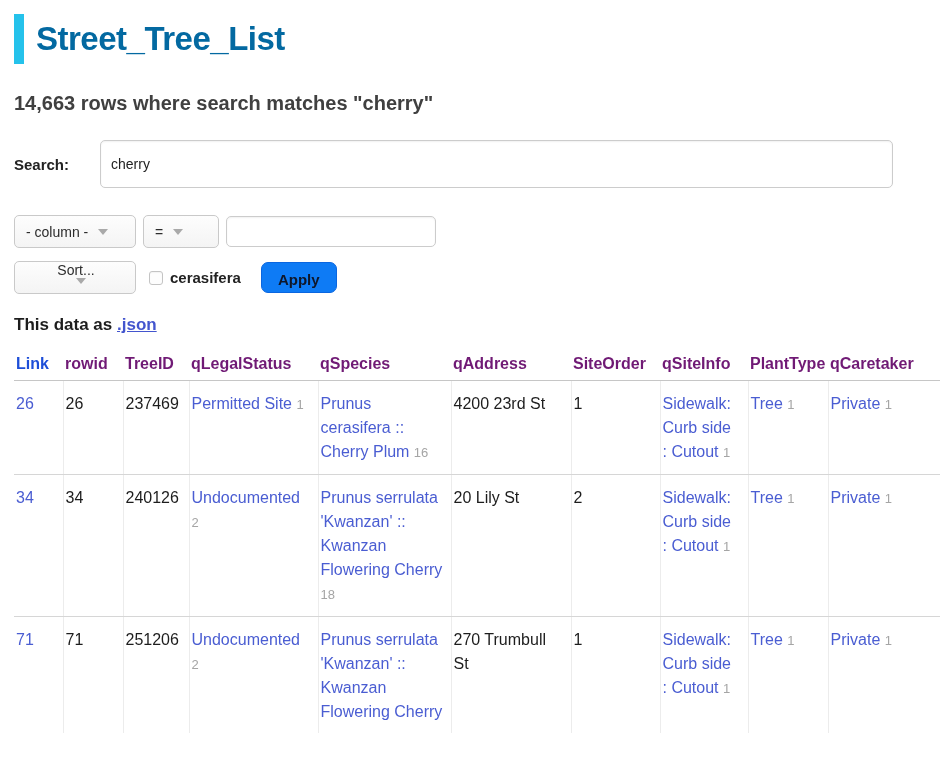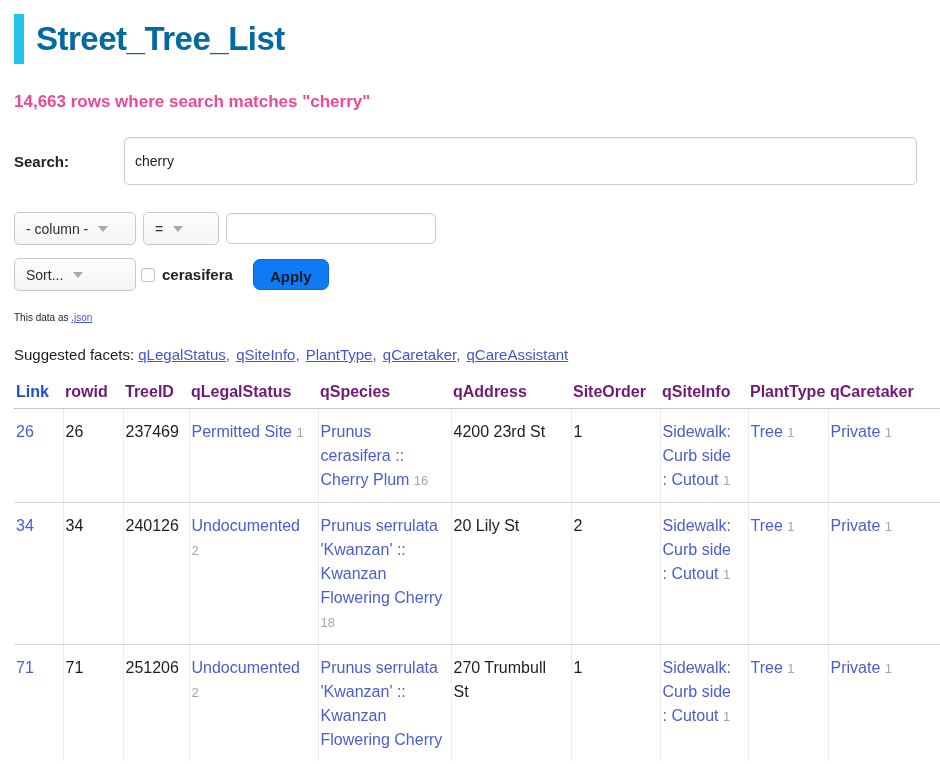--- a/index.html
+++ b/index.html
@@ -13,24 +13,24 @@
 
   
   .hdr { display: flex; align-items: stretch; height: 50px; }
   .accent-bar { width: 10px; background: #25c2eb; margin-right: 12px; }
   h1.title {
     margin: 0; font-size: 33px; font-weight: bold; color: #0369a1;
     letter-spacing: -0.5px; line-height: 50px;
   }
 
   
-  .row-count { margin: 28px 0 0 0; font-size: 17px; font-weight: bold; color: #ec4899; }
-
-  
-  .search-row { display: flex; align-items: center; margin-top: 25px; gap: 24px; }
+  .row-count { margin: 28px 0 0 0; font-size: 20px; font-weight: bold; color: #404040; }
+
+  
+  .search-row { display: flex; align-items: center; margin-top: 25px; }
   .search-row label { font-size: 15px; font-weight: bold; width: 86px; flex: none; }
   .search-input {
     width: 793px; height: 48px; padding: 5px 10px;
     border: 1px solid #ccc; border-radius: 5px; font-size: 14px;
     font-family: "Liberation Sans", sans-serif; color: #222;
     box-shadow: inset 0 1px 2px rgba(0,0,0,0.06); outline: none;
   }
 
   
   .filter-row { display: flex; align-items: center; margin-top: 27px; }
@@ -42,21 +42,21 @@
     background: linear-gradient(#fdfdfd, #f4f4f4);
     font-size: 14px; color: #2c2c2c; cursor: default;
   }
   .sel .arrow {
     width: 0; height: 0; margin-left: 10px;
     border-left: 5px solid transparent; border-right: 5px solid transparent;
     border-top: 6px solid #a9a9a9;
   }
   .sel-column { width: 122px; margin-right: 7px; }
   .sel-op { width: 76px; margin-right: 7px; }
-  .sel-sort { width: 122px; margin-right: 5px; }
+  .sel-sort { width: 122px; margin-right: 13px; flex-direction: column; }
   .filter-value {
     width: 210px; height: 31px; padding: 5px 10px;
     border: 1px solid #ccc; border-radius: 5px; font-size: 14px;
     box-shadow: inset 0 1px 2px rgba(0,0,0,0.06); outline: none;
   }
   .chk {
     appearance: none; -webkit-appearance: none;
     width: 14px; height: 14px; margin: 0 7px 0 0;
     border: 1px solid #c4c4c4; border-radius: 3px; background: #fdfdfd;
     box-shadow: inset 0 1px 1px rgba(0,0,0,0.04);
@@ -66,21 +66,21 @@
     height: 31px; padding: 8px 16px;
     background: #0e7bf5; border: 1px solid #0a66e0; border-radius: 7px;
     color: #0f172a; font-size: 15px; font-weight: bold;
     font-family: "Liberation Sans", sans-serif; cursor: pointer;
   }
 
   
   a { color: #4355ce; }
   p.sql-line { margin: 25px 0 0 0; font-size: 16px; }
   .pencil { color: #5a5cd8; font-size: 15px; margin-right: 2px; }
-  p.data-as { margin: 21px 0 0 0; font-size: 10px; color: #1d1d1d; }
+  p.data-as { margin: 21px 0 0 0; font-size: 17px; color: #1d1d1d; font-weight: bold; }
   p.facets { margin: 23px 0 0 0; font-size: 15px; color: #1d1d1d; }
   .sep { color: #4355ce; margin-right: 2px; }
 
   
   table { border-collapse: collapse; table-layout: fixed; width: 926px; margin-top: 17px; }
   th {
     text-align: left; font-size: 16px; font-weight: bold; color: #701a75;
     padding: 3px 8px 7px 2px; border-bottom: 1px solid #c6c6c6;
     white-space: nowrap; overflow: hidden;
   }
@@ -133,28 +133,20 @@
     <label class="desc-label">cerasifera</label>
     <button class="apply-btn">Apply</button>
   </div>
 
 
   <p class="data-as">
     <span>This data as</span>
     <a href="#">.json</a>
   </p>
 
-  <p class="facets">
-    <span>Suggested facets:</span>
-    <a href="#">qLegalStatus</a><span class="sep">,</span>
-    <a href="#">qSiteInfo</a><span class="sep">,</span>
-    <a href="#">PlantType</a><span class="sep">,</span>
-    <a href="#">qCaretaker</a><span class="sep">,</span>
-    <a href="#">qCareAssistant</a>
-  </p>
 
   <table>
     <colgroup>
       <col style="width:49px">
         <col style="width:60px">
         <col style="width:66px">
       <col style="width:129px">
         <col style="width:133px">
         <col style="width:120px">
       <col style="width:89px">

